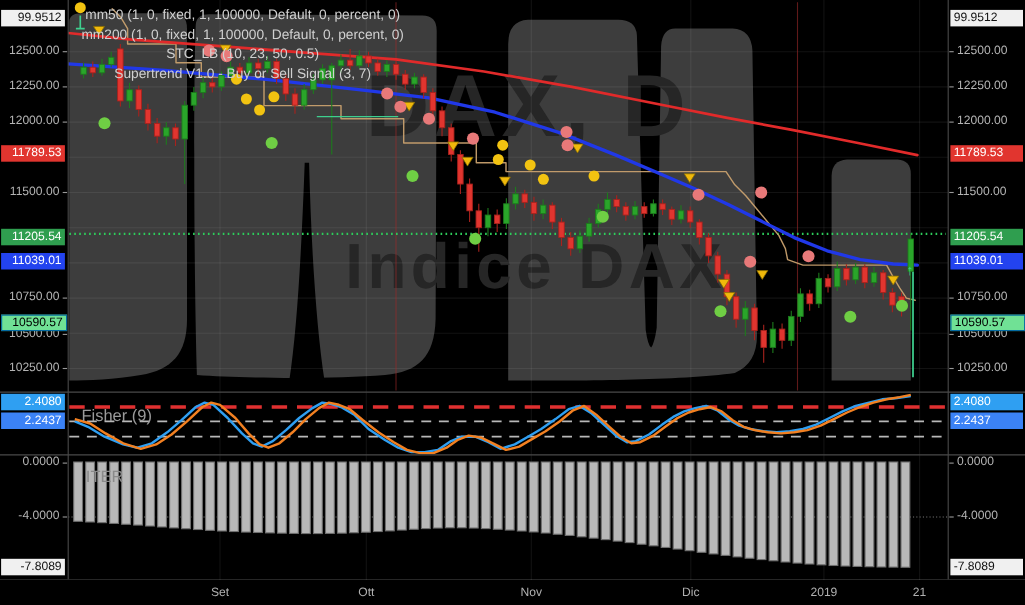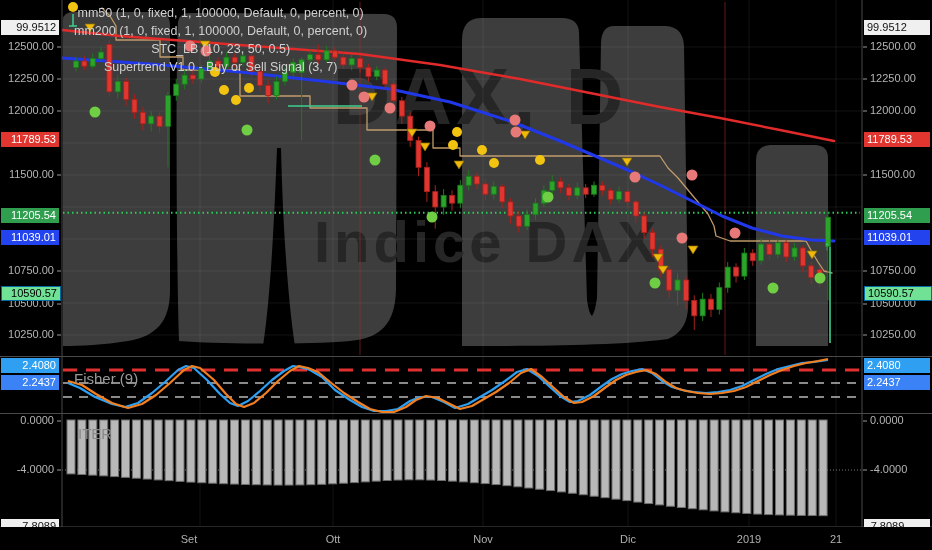--- a/index.html
+++ b/index.html
@@ -15,21 +15,21 @@
   .pane-label{position:absolute;color:#9a9a9a;font-size:15px;}
   .axis{position:absolute;top:0;height:527px;width:62px;}
   .axis.right{left:862px;width:70px;}
   .tick-label{position:absolute;font-size:11px;color:#b4b4b4;white-space:nowrap;}
   .tick-label.l{right:8px;text-align:right;}
   .tick-label.r{left:8px;}
   .badge{position:absolute;height:15px;line-height:15px;font-size:11px;padding:0 3px;
          white-space:nowrap;}
   .badge.l{left:1px;width:52px;text-align:right;}
   .badge.r{left:2px;width:60px;text-align:left;}
-  .badge-white{background:#f0f0f0;color:#111;margin-top:11px;}
+  .badge-white{background:#f0f0f0;color:#111;}
   .badge-red{background:#e1352f;color:#fff;}
   .badge-blue{background:#2343ef;color:#fff;}
   .badge-green_dark{background:#2f9e4f;color:#fff;}
   .badge-green_light{background:#70e195;color:#000;border:1px solid #0369a1;line-height:13px;height:13px;}
   .badge-fisher_blue{background:#2f9ff2;color:#fff;}
   .badge-fisher_orange{background:#3b82f6;color:#fff;}
   .time-axis{position:absolute;left:0;top:527px;width:932px;height:23px;background:#000;}
   .time-label{position:absolute;top:6px;font-size:11px;color:#b0b0b0;transform:translateX(-50%);}
 </style>
 </head>
@@ -473,21 +473,21 @@
       <div class="badge r badge-white" style="top: 9px;">99.9512</div>
       <div class="badge r badge-red" style="top: 132px;">11789.53</div>
       <div class="badge r badge-green_dark" style="top: 208px;">11205.54</div>
       <div class="badge r badge-blue" style="top: 230px;">11039.01</div>
       <div class="badge r badge-green_light" style="top: 286px;">10590.57</div>
       <div class="badge r badge-fisher_blue" style="top: 358px;">2.4080</div>
       <div class="badge r badge-fisher_orange" style="top: 375px;">2.2437</div>
       <div class="badge r badge-white" style="top: 508px;">-7.8089</div>
     </div>
   <div class="time-axis" id="time-axis">
-      <div class="time-label" style="left: 189px;">Set</div>
+      <div class="time-label" style="left: 200px;">Set</div>
       <div class="time-label" style="left: 333px;">Ott</div>
       <div class="time-label" style="left: 483px; text-align: center;">Nov</div>
       <div class="time-label" style="left: 628px;">Dic</div>
       <div class="time-label" style="left: 749px;">2019</div>
       <div class="time-label" style="left: 836px;">21</div>
     </div>
 
 </div>
 
 </body></html>

